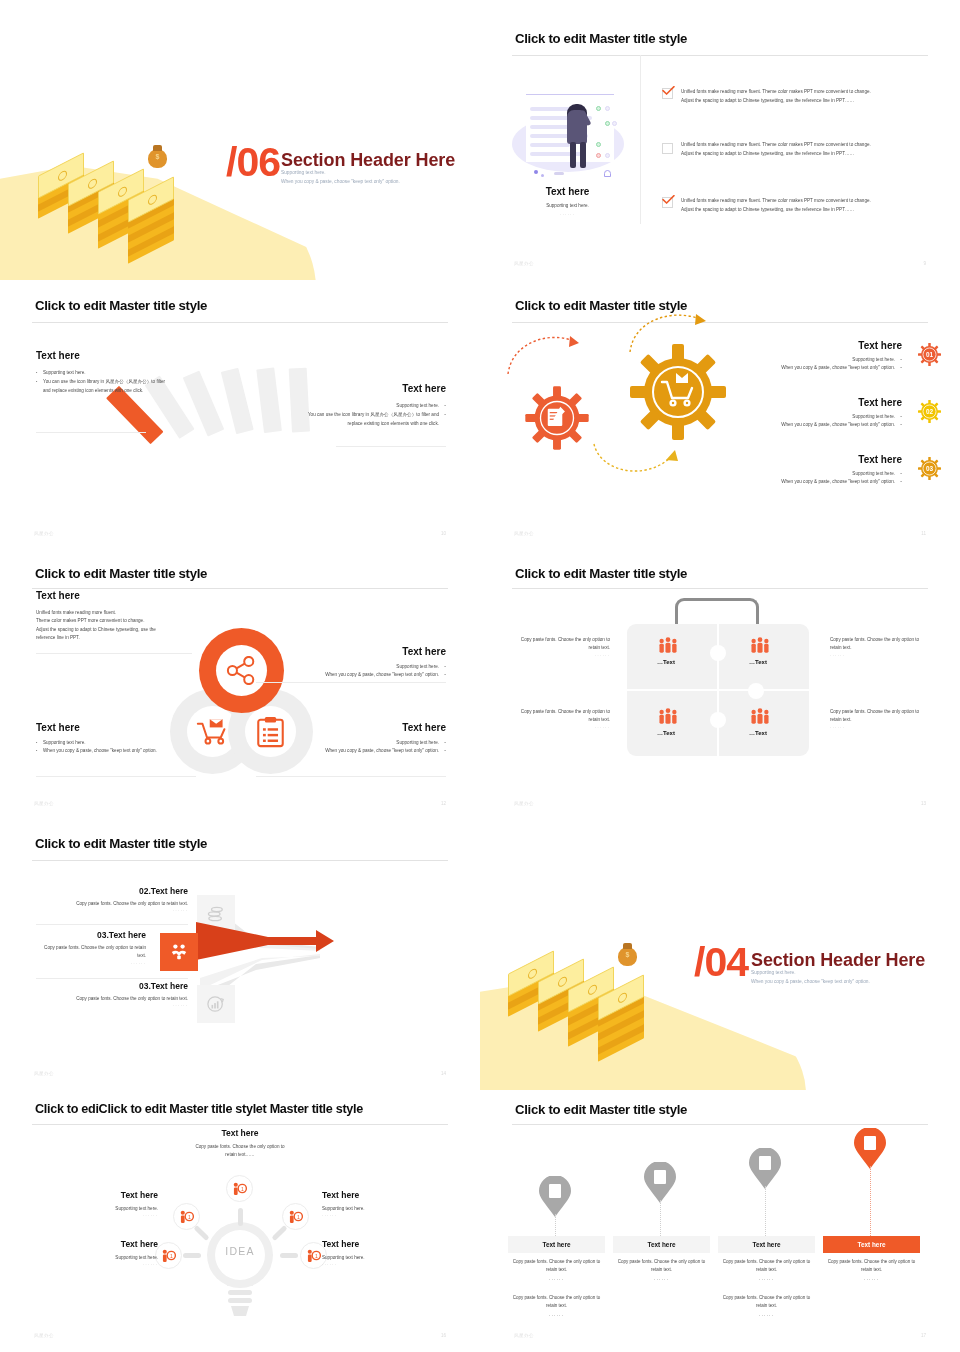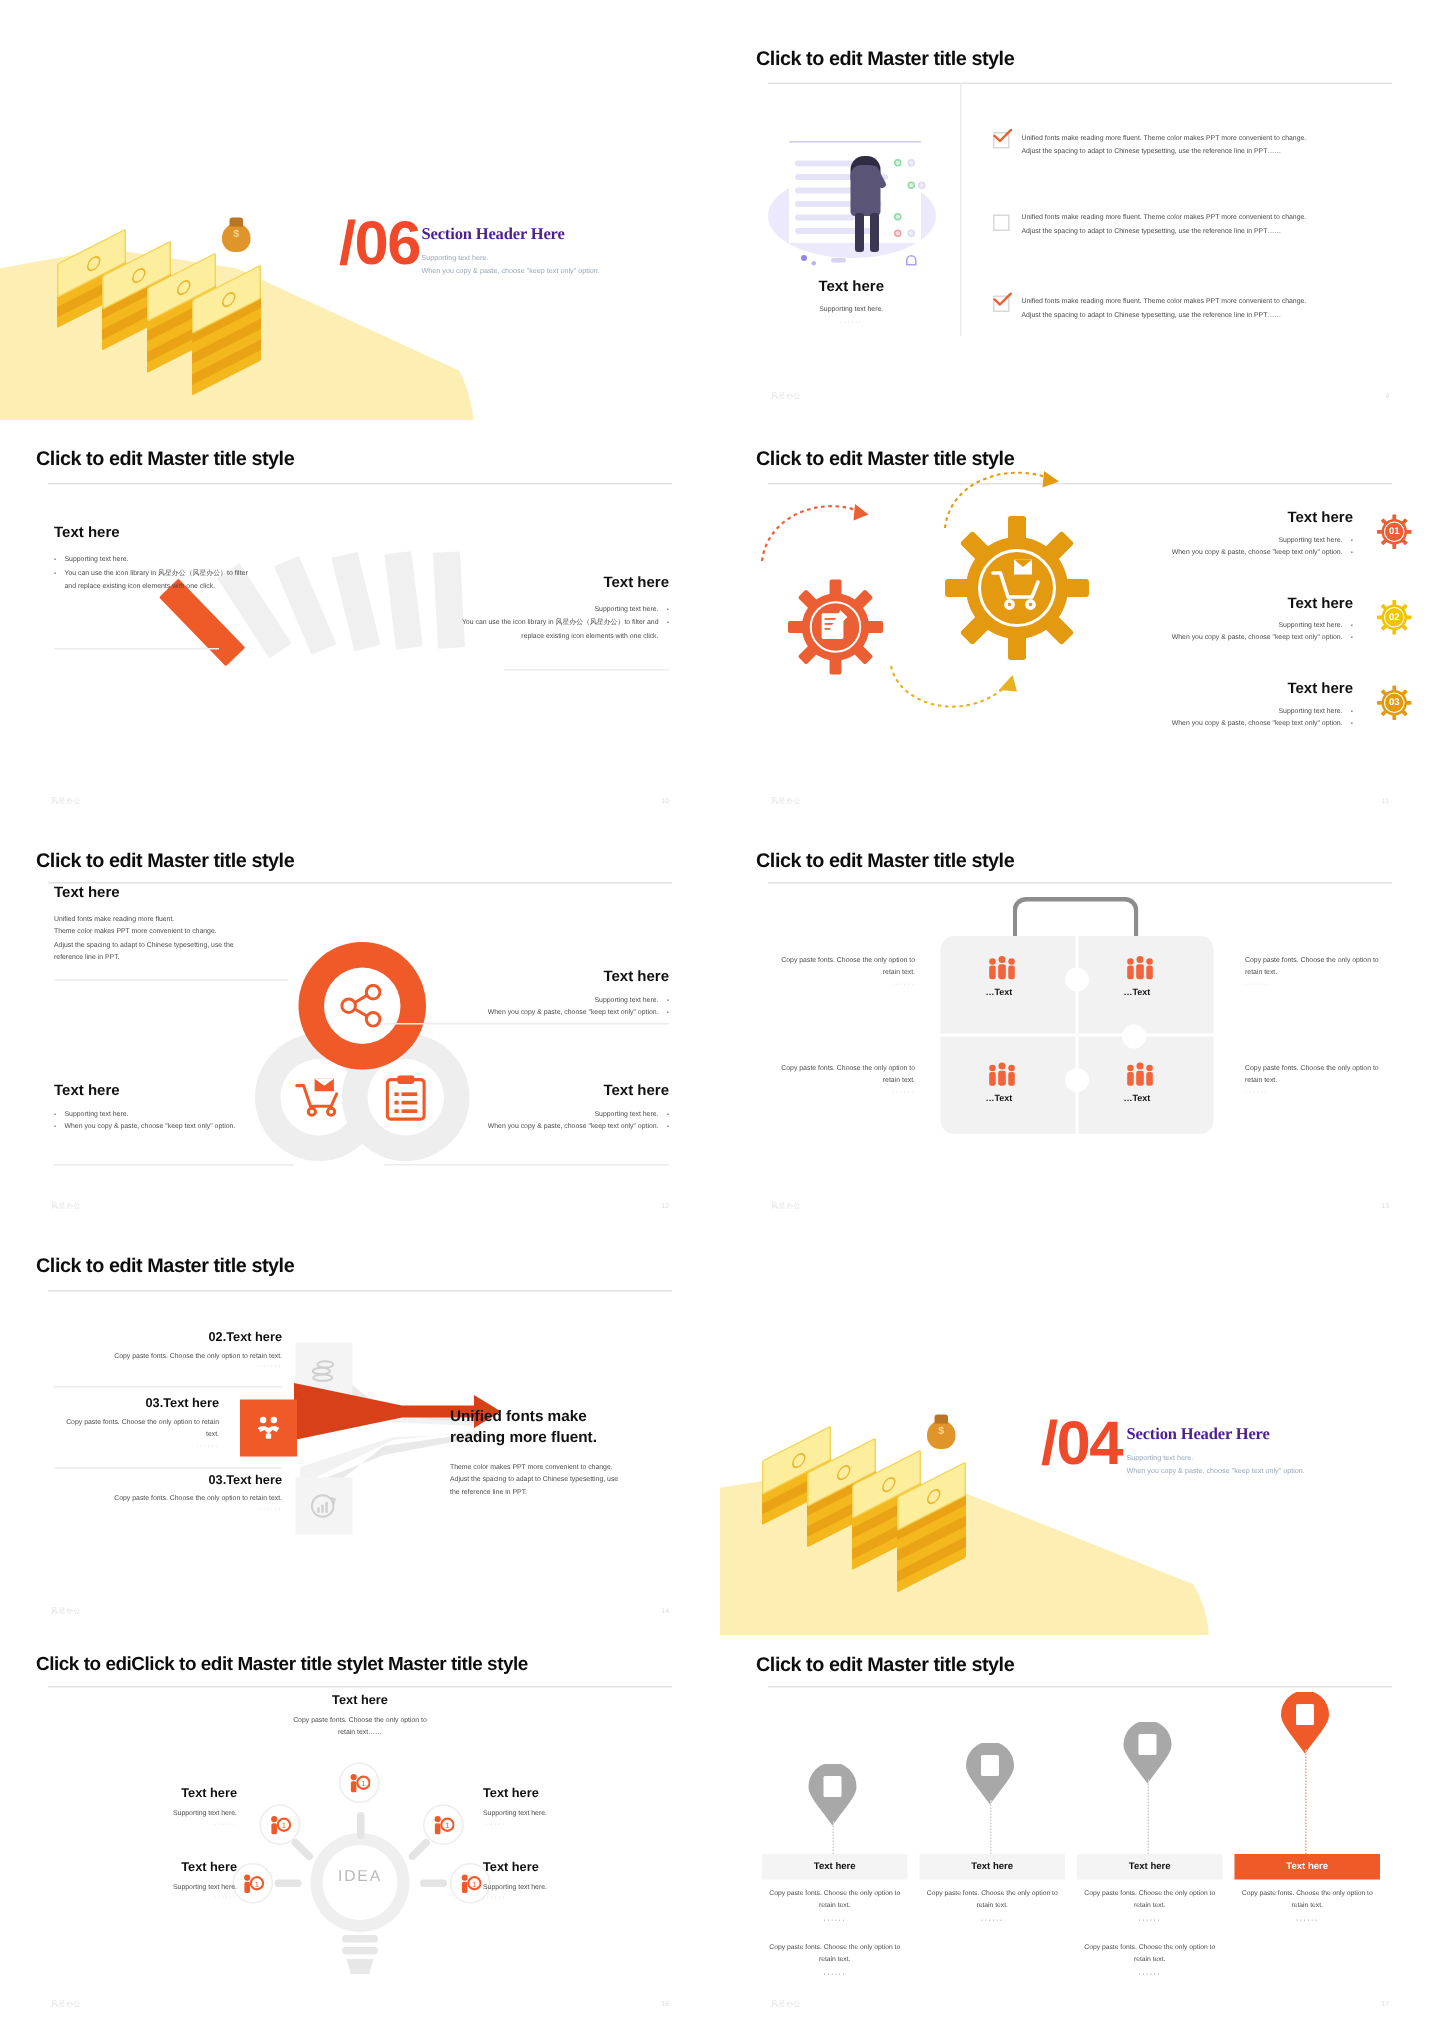--- a/index.html
+++ b/index.html
@@ -18,21 +18,21 @@
   }
   .slide {
     position: relative;
     width: 480px;
     background: #fff;
     overflow: hidden;
   }
 
   
   .ttl {
-    position: absolute; left: 24px; top: 16px;
+    position: absolute; left: 35px; top: 16px;
     font-size: 13.2px; font-weight: bold; letter-spacing: -0.3px;
     color: #0d0d0d; white-space: nowrap;
   }
   .ttl.small { font-size: 12.6px; }
   .ttl-rule {
     position: absolute; left: 32px; right: 32px; top: 40px;
     height: 1px; background: #e2e2e2;
   }
   .foot {
     position: absolute; left: 34px; bottom: 14px;
@@ -92,23 +92,22 @@
   }
   .bag:after {
     content:"$"; position:absolute; left:0; right:0; top:4px; text-align:center;
     font-size:7px; color:#f6d58c; font-weight:bold;
   }
   .sec-num {
     position: absolute; font-size: 41px; font-weight: bold; color: #ef4b2a;
     letter-spacing: -1px; line-height: 1;
   }
   .sec-h {
-    position: absolute; font-size: 11px; font-weight: bold; color: #4c1d95;
+    position: absolute; font-size: 18px; font-weight: bold; color: #7f1d1d;
     letter-spacing: -.1px;
-    font-family: Liberation Serif, serif;
   }
   .sec-sub { position: absolute; font-size: 4.8px; color: #9aa7b8; line-height: 2.2; }
 
   
   .divider-v { position: absolute; width: 1px; background: #ececec; }
   .illus {
     position: absolute; left: 0; top: 0; width: 115px; height: 92px;
   }
   .illus-blob {
     position: absolute; left: 2px; top: 28px; width: 112px; height: 56px;
@@ -731,29 +730,20 @@
       <div class="dots tr">······</div>
     </div>
     <div class="rule-h" style="left:36px; top:158px; width:152px;"></div>
 
     <div style="position:absolute; left:36px; top:161px; width:152px;">
       <div class="h3 tr">03.Text here</div>
       <div class="body-s tr" style="margin-top:4px;">Copy paste fonts. Choose the only option to retain text.</div>
       <div class="dots tr">······</div>
     </div>
 
-    <div style="position:absolute; left:300px; top:118px; width:150px;">
-      <div style="font-size:10.2px; font-weight:bold; color:#111; line-height:1.35;">
-        <span>Unified fonts make</span><br>
-        <span>reading more fluent.</span>
-      </div>
-      <div class="body-s" style="margin-top:8px;">Theme color makes PPT more convenient to change.</div>
-      <div class="body-s">Adjust the spacing to adapt to Chinese typesetting, use</div>
-      <div class="body-s">the reference line in PPT.</div>
-    </div>
 
     <div class="foot">风星办公</div>
     <div class="pg">14</div>
   </div>
 
   <div class="slide">
     <div class="sec-wave" style="left:-24px; bottom:-4px; width:350px; height:120px;"></div>
 
     <div class="money" style="left:28px; top:120px; width:190px; height:110px;">
       <div class="stack-col" style="left:0px;  top:22px;">

